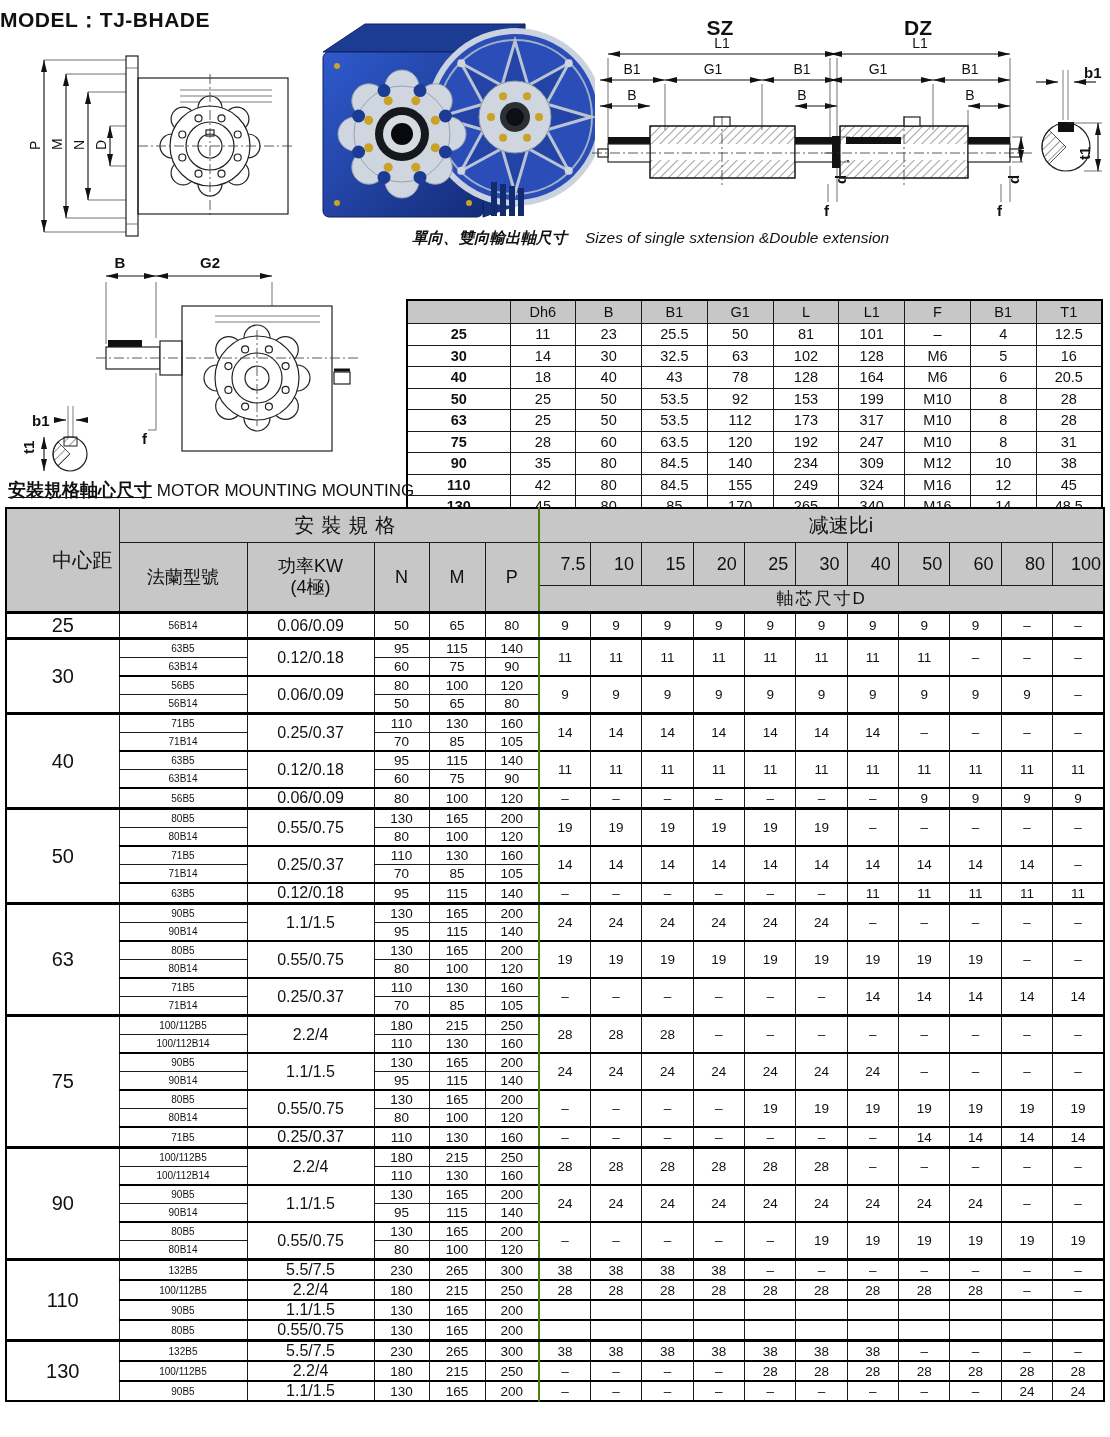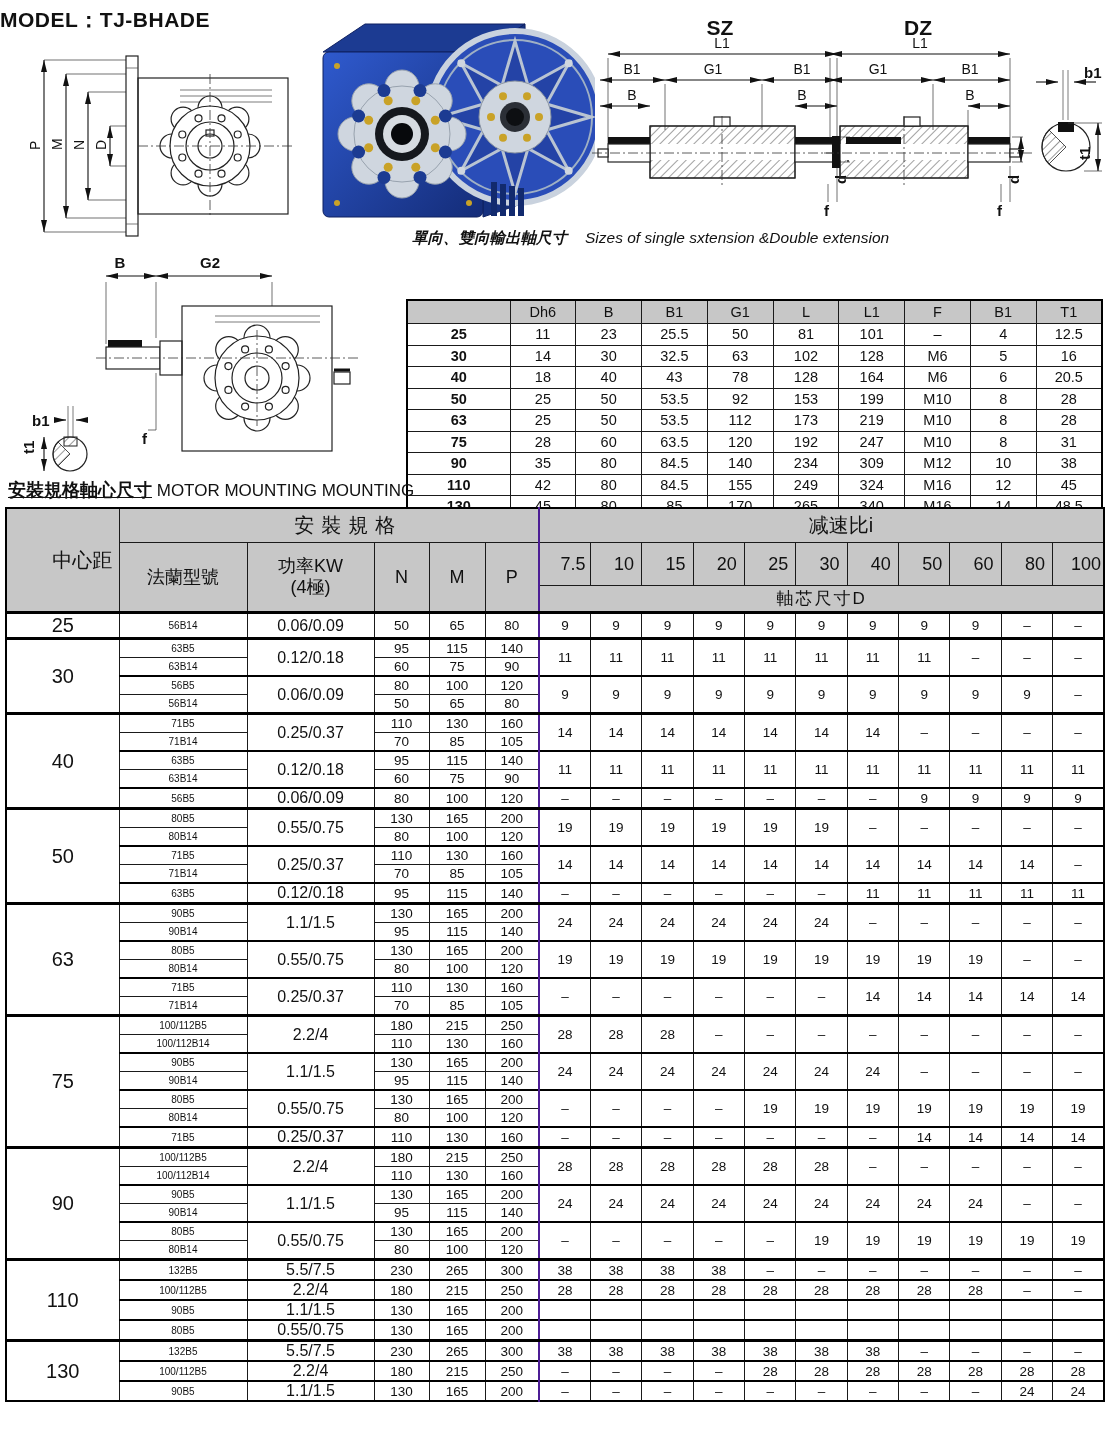--- a/index.html
+++ b/index.html
@@ -39,21 +39,21 @@
   #mount thead th.ratio{font-size:15px;letter-spacing:0;padding-left:17px;}
   #mount thead tr:nth-child(3) th{height:25px;font-size:17px;letter-spacing:2px;}
   #mount thead th.kwh div{line-height:1.15;}
   #mount thead th.nmph{font-size:20px;}
   #mount tbody td{height:17px;font-size:13.5px;}
   #mount td.cd-cell{font-size:20px;}
   #mount td.fl-cell{font-size:10px;}
   #mount td.kw-cell{font-size:16px;}
   #mount tr.b-start td{border-top:2px solid #000;}
   #mount tr.g-start td{border-top:3px solid #000;}
-  #mount .sep{border-left:2px solid #4c1d95;text-align:center;}
+  #mount .sep{border-left:2px solid #4d7c0f;text-align:center;}
 </style>
 </head>
 <body>
 
 <div id="page-title" class="abs">MODEL：TJ-BHADE</div>
 
 <svg class="abs" style="left:30px;top:46px" width="280" height="200" viewBox="0 0 280 200">
   <defs>
     <marker id="arA" markerWidth="13" markerHeight="9" refX="12" refY="4" orient="auto-start-reverse" markerUnits="userSpaceOnUse">
       <path d="M0,1 L12,4 L0,7 Z" fill="#111"></path>
@@ -437,21 +437,21 @@
         <td>8</td>
         <td>28</td>
       </tr>
       <tr>
         <td class="rowhead">63</td>
         <td>25</td>
         <td>50</td>
         <td>53.5</td>
         <td>112</td>
         <td>173</td>
-        <td>219</td>
+        <td>317</td>
         <td>M10</td>
         <td>8</td>
         <td>28</td>
       </tr>
       <tr>
         <td class="rowhead">75</td>
         <td>28</td>
         <td>60</td>
         <td>63.5</td>
         <td>120</td>

